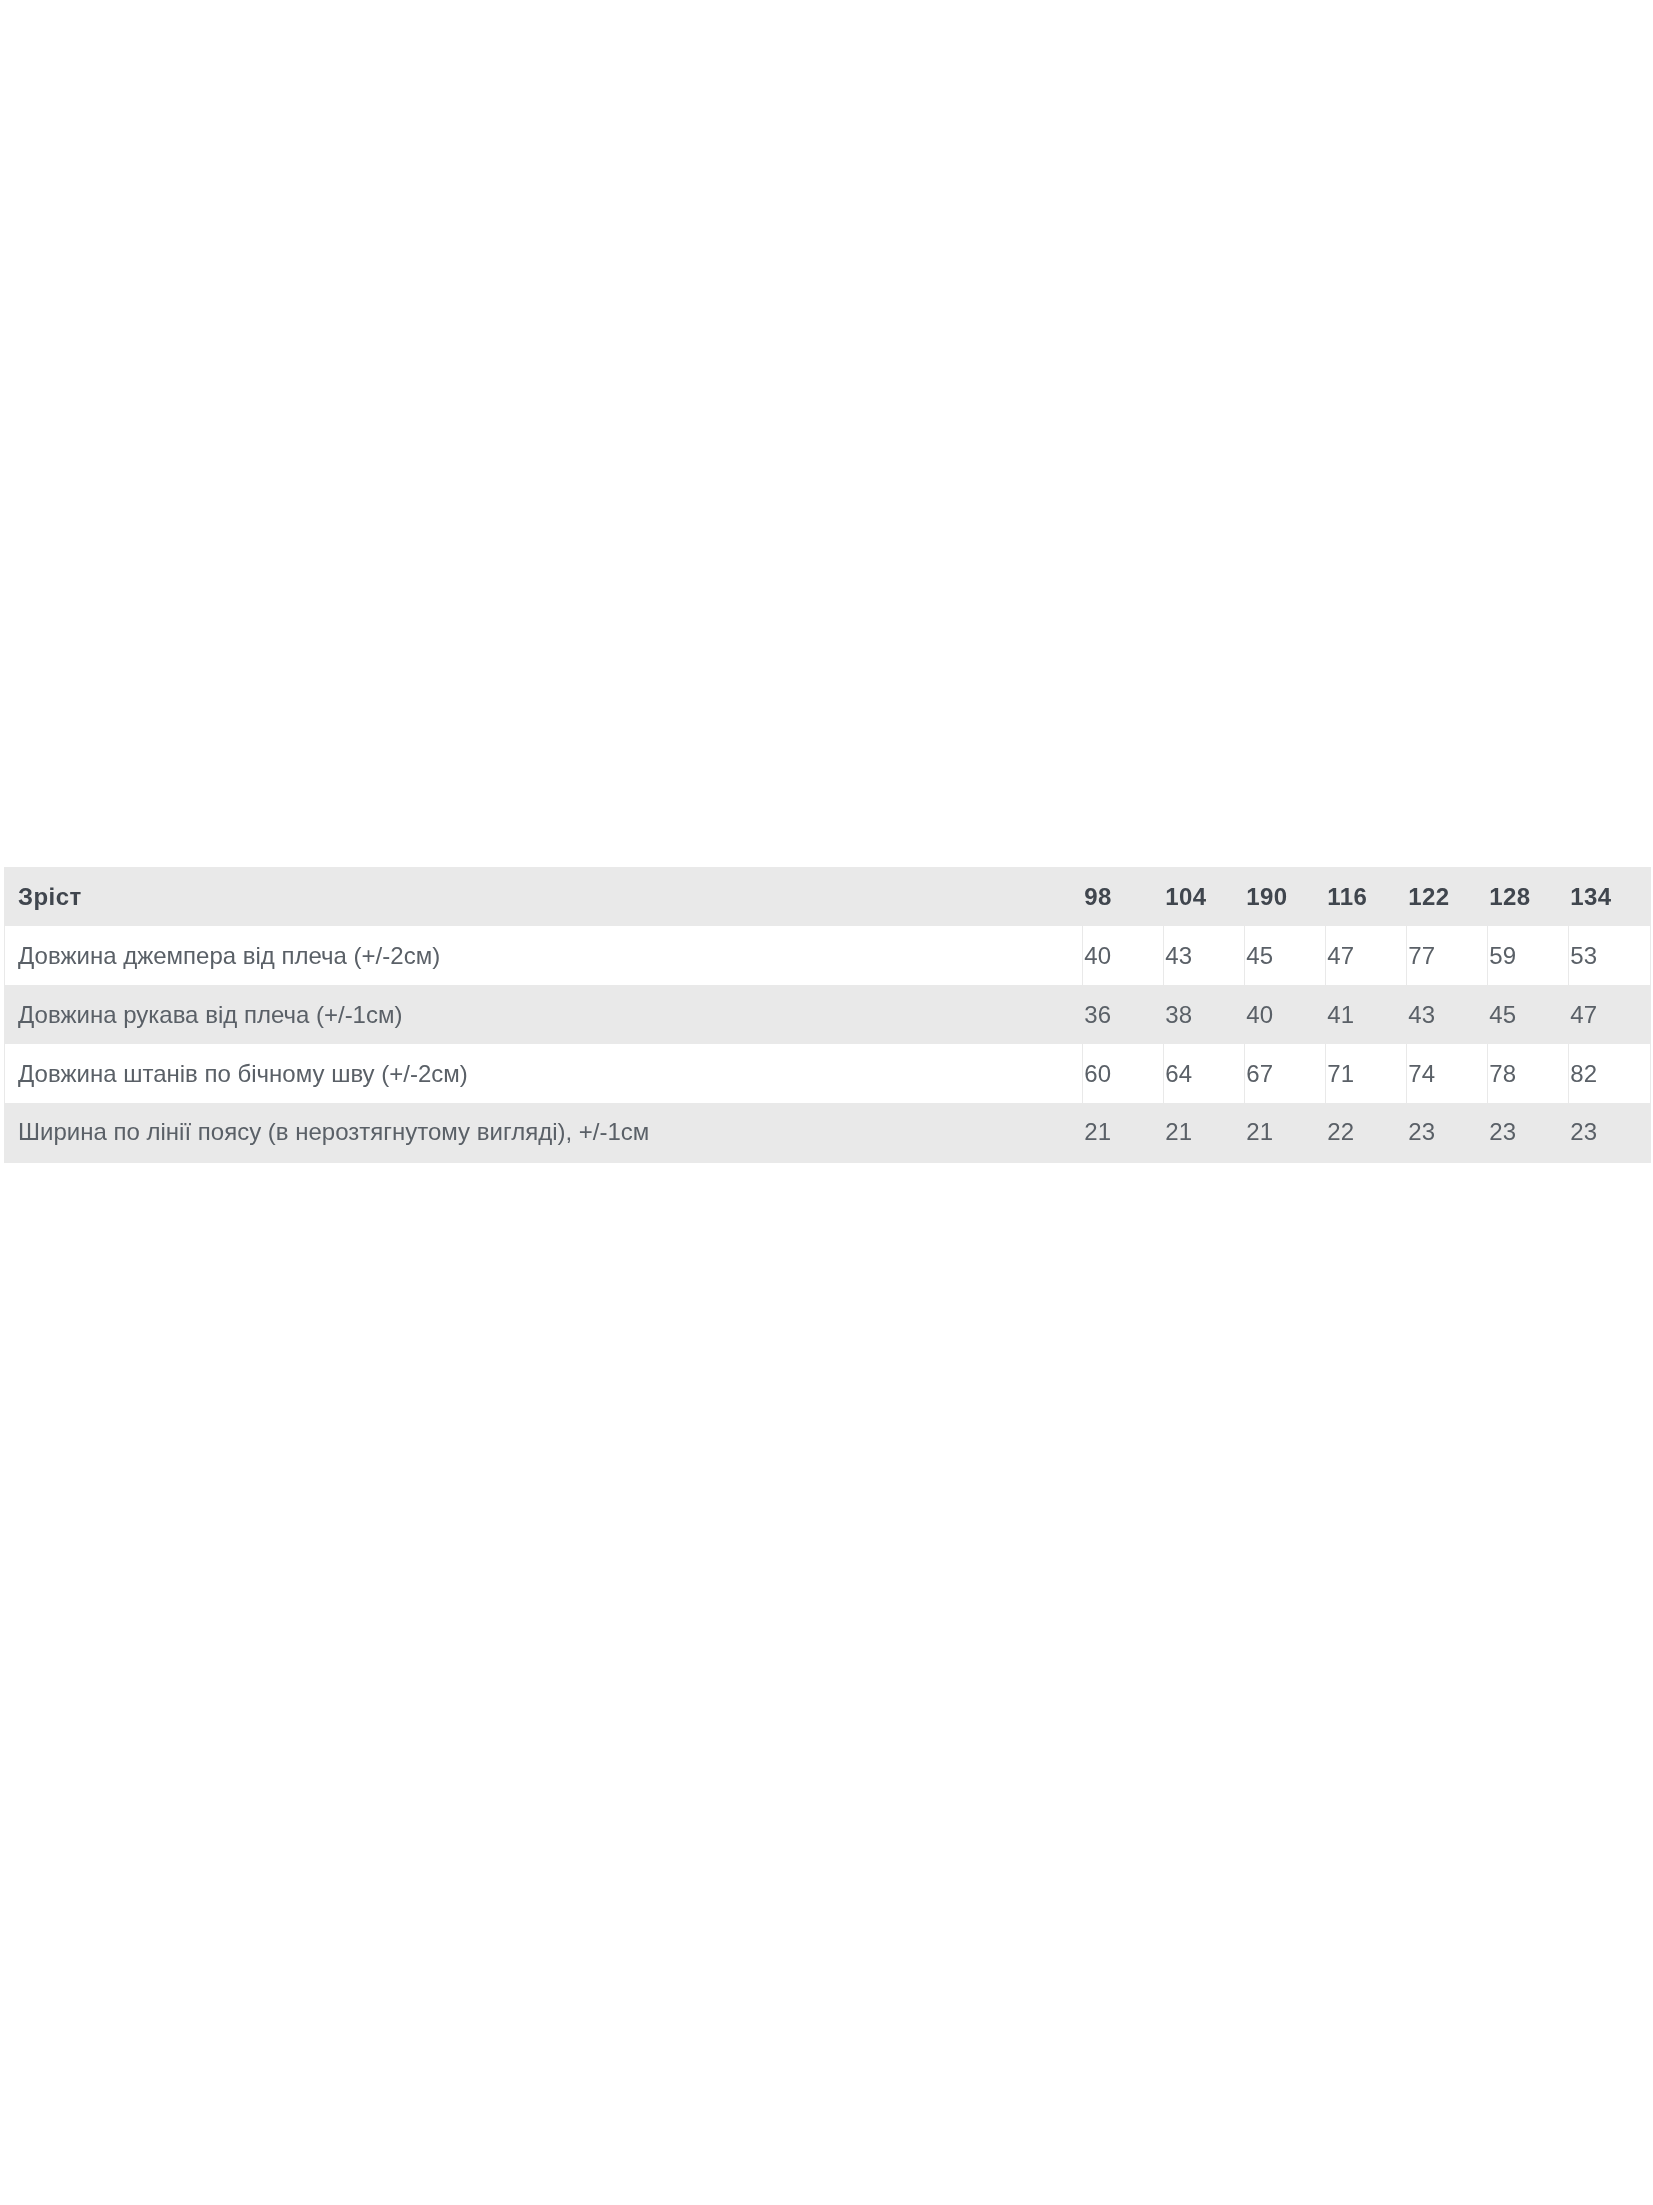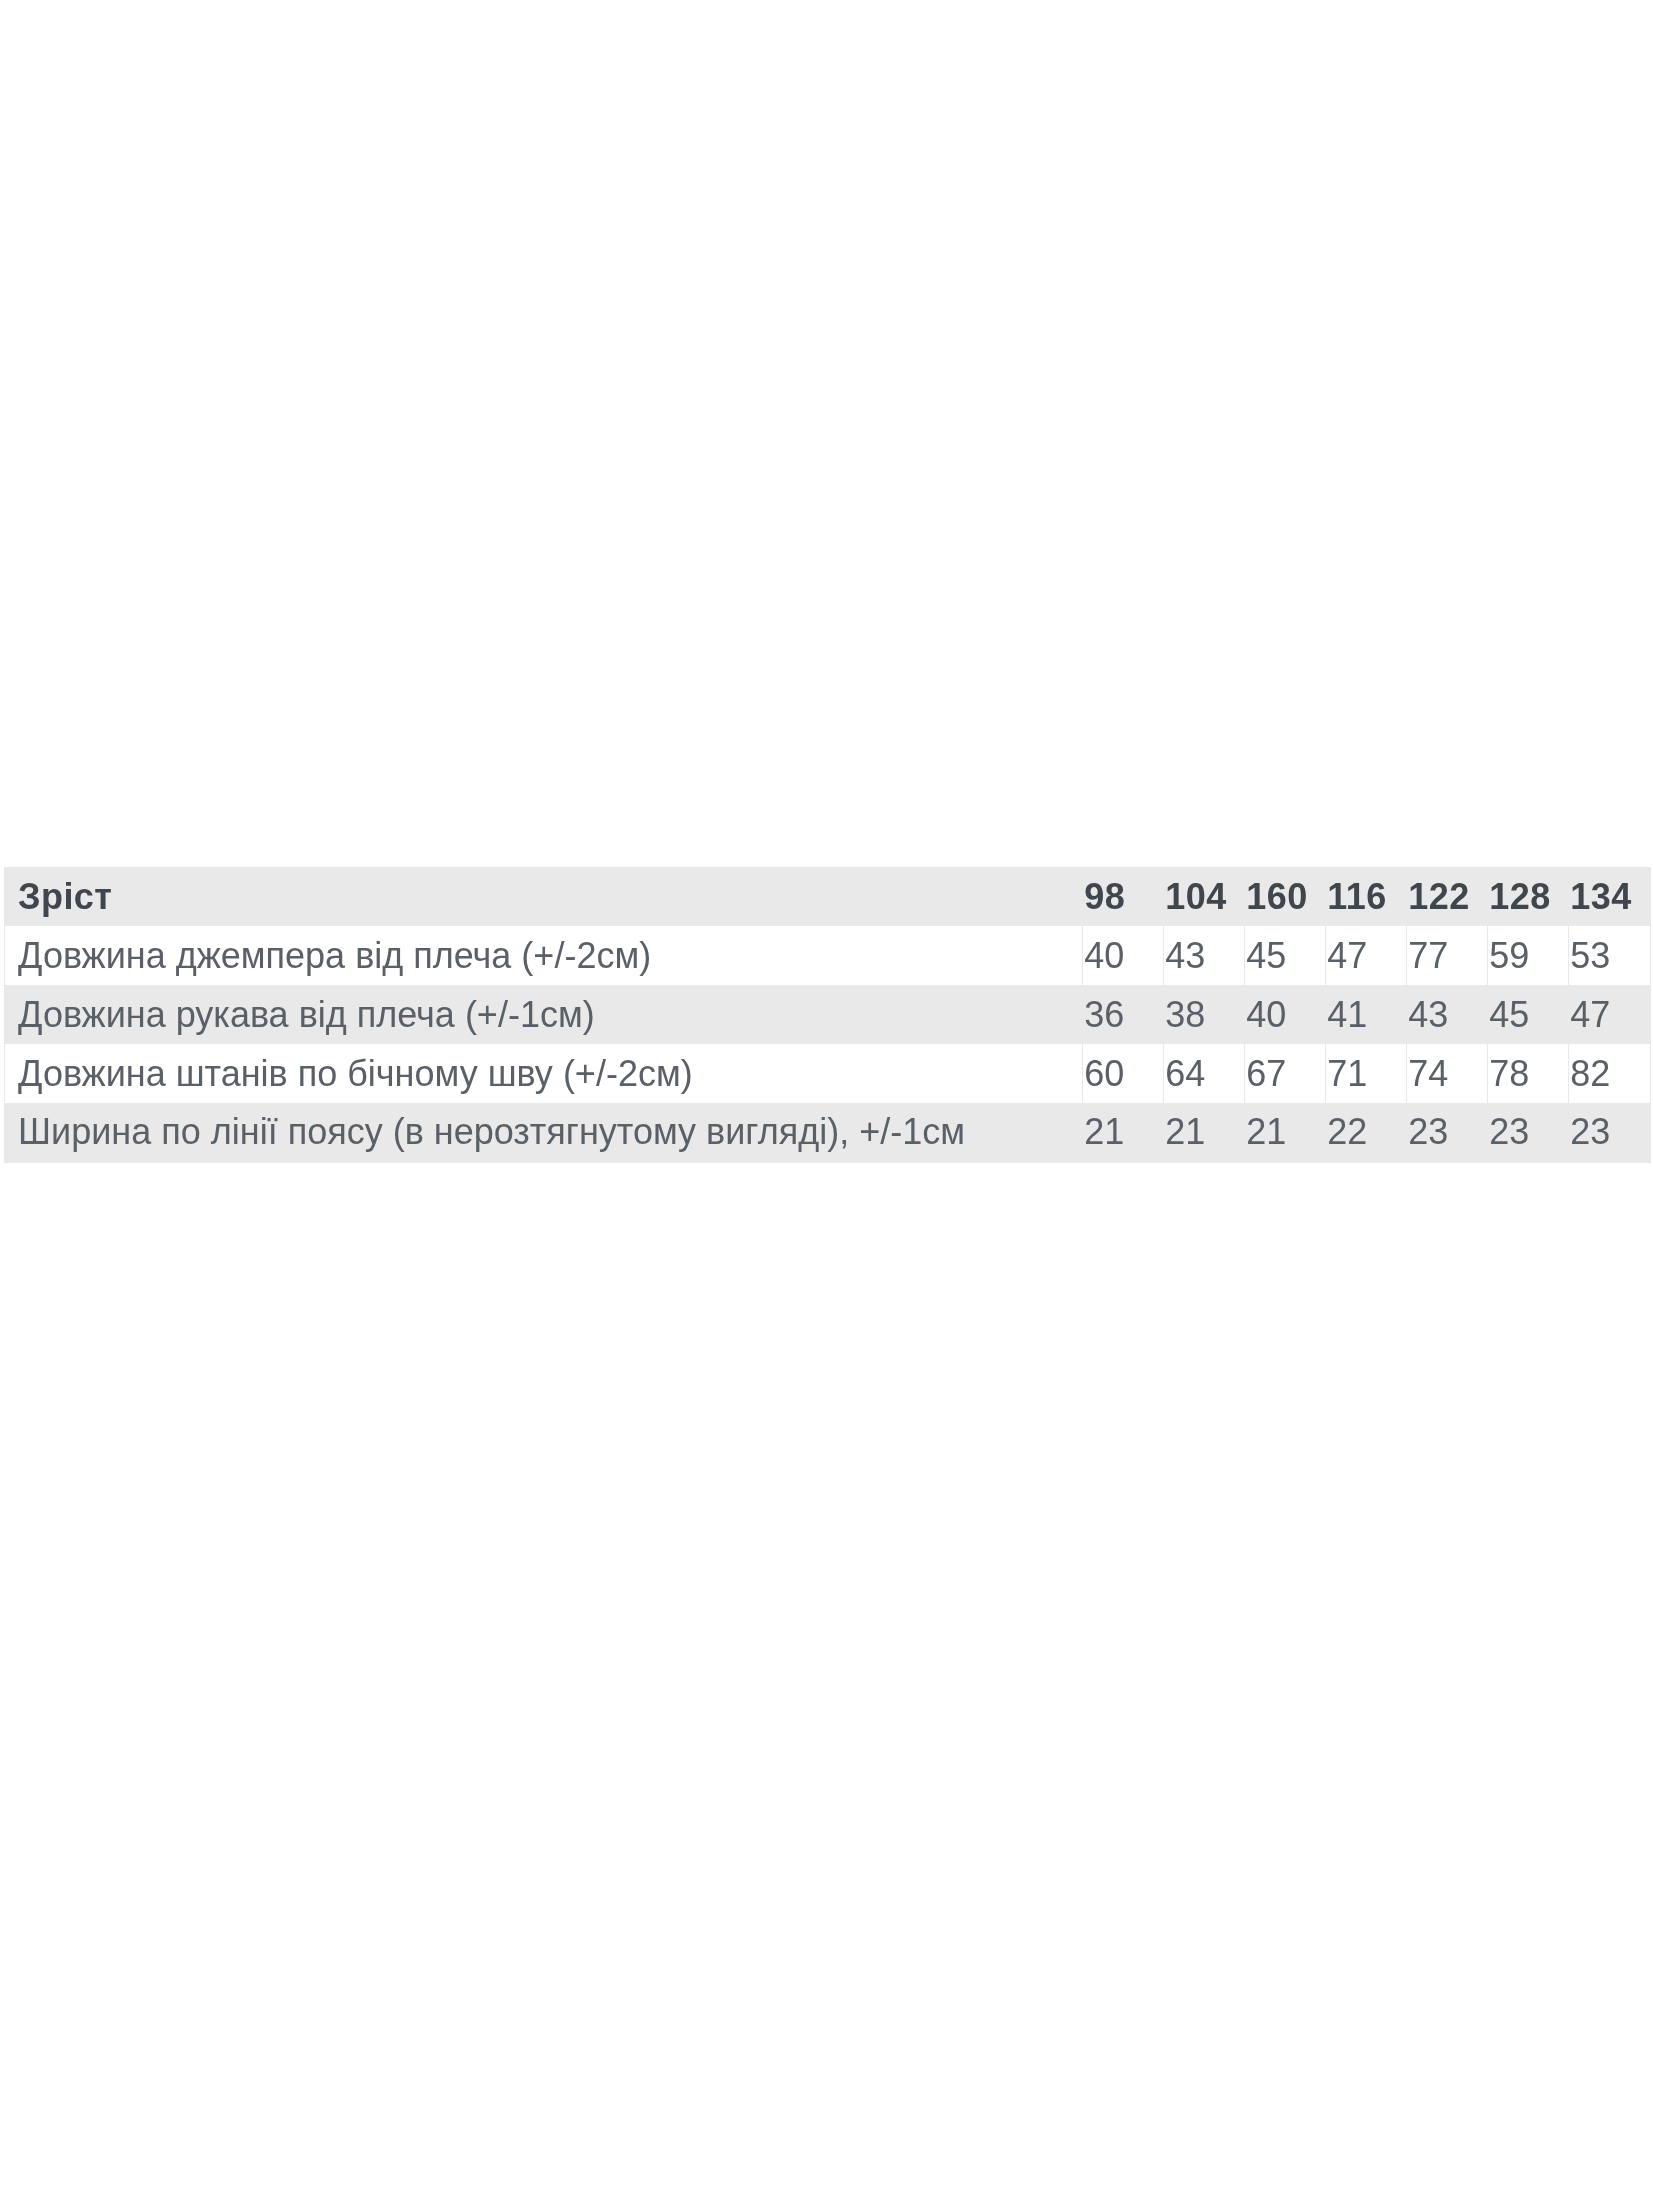--- a/index.html
+++ b/index.html
@@ -16,21 +16,21 @@
   .size-table-wrap {
     position: absolute;
     top: 867px;
     left: 4.1px;
     right: 3.3px;
   }
   table.size-table {
     width: 100%;
     border-collapse: collapse;
     table-layout: fixed;
-    font-size: 36px;
+    font-size: 24px;
     color: #5a6067;
   }
   table.size-table tr {
     height: 59px;
   }
   
   thead tr {
     background: #e9e9e9;
   }
   tbody tr:nth-child(odd) {
@@ -84,21 +84,21 @@
         <col style="width:81px">
         <col style="width:81px">
         <col style="width:81px">
         <col style="width:82px">
     </colgroup>
     <thead>
       <tr>
         <th class="cell-label">Зріст</th>
         <th class="cell-num">98</th>
         <th class="cell-num">104</th>
-        <th class="cell-num">160</th>
+        <th class="cell-num">190</th>
         <th class="cell-num">116</th>
         <th class="cell-num">122</th>
         <th class="cell-num">128</th>
         <th class="cell-num">134</th>
       </tr>
     </thead>
     <tbody>
       <tr>
         <td class="cell-label">Довжина джемпера від плеча (+/-2см)</td>
         <td class="cell-num">40</td>

